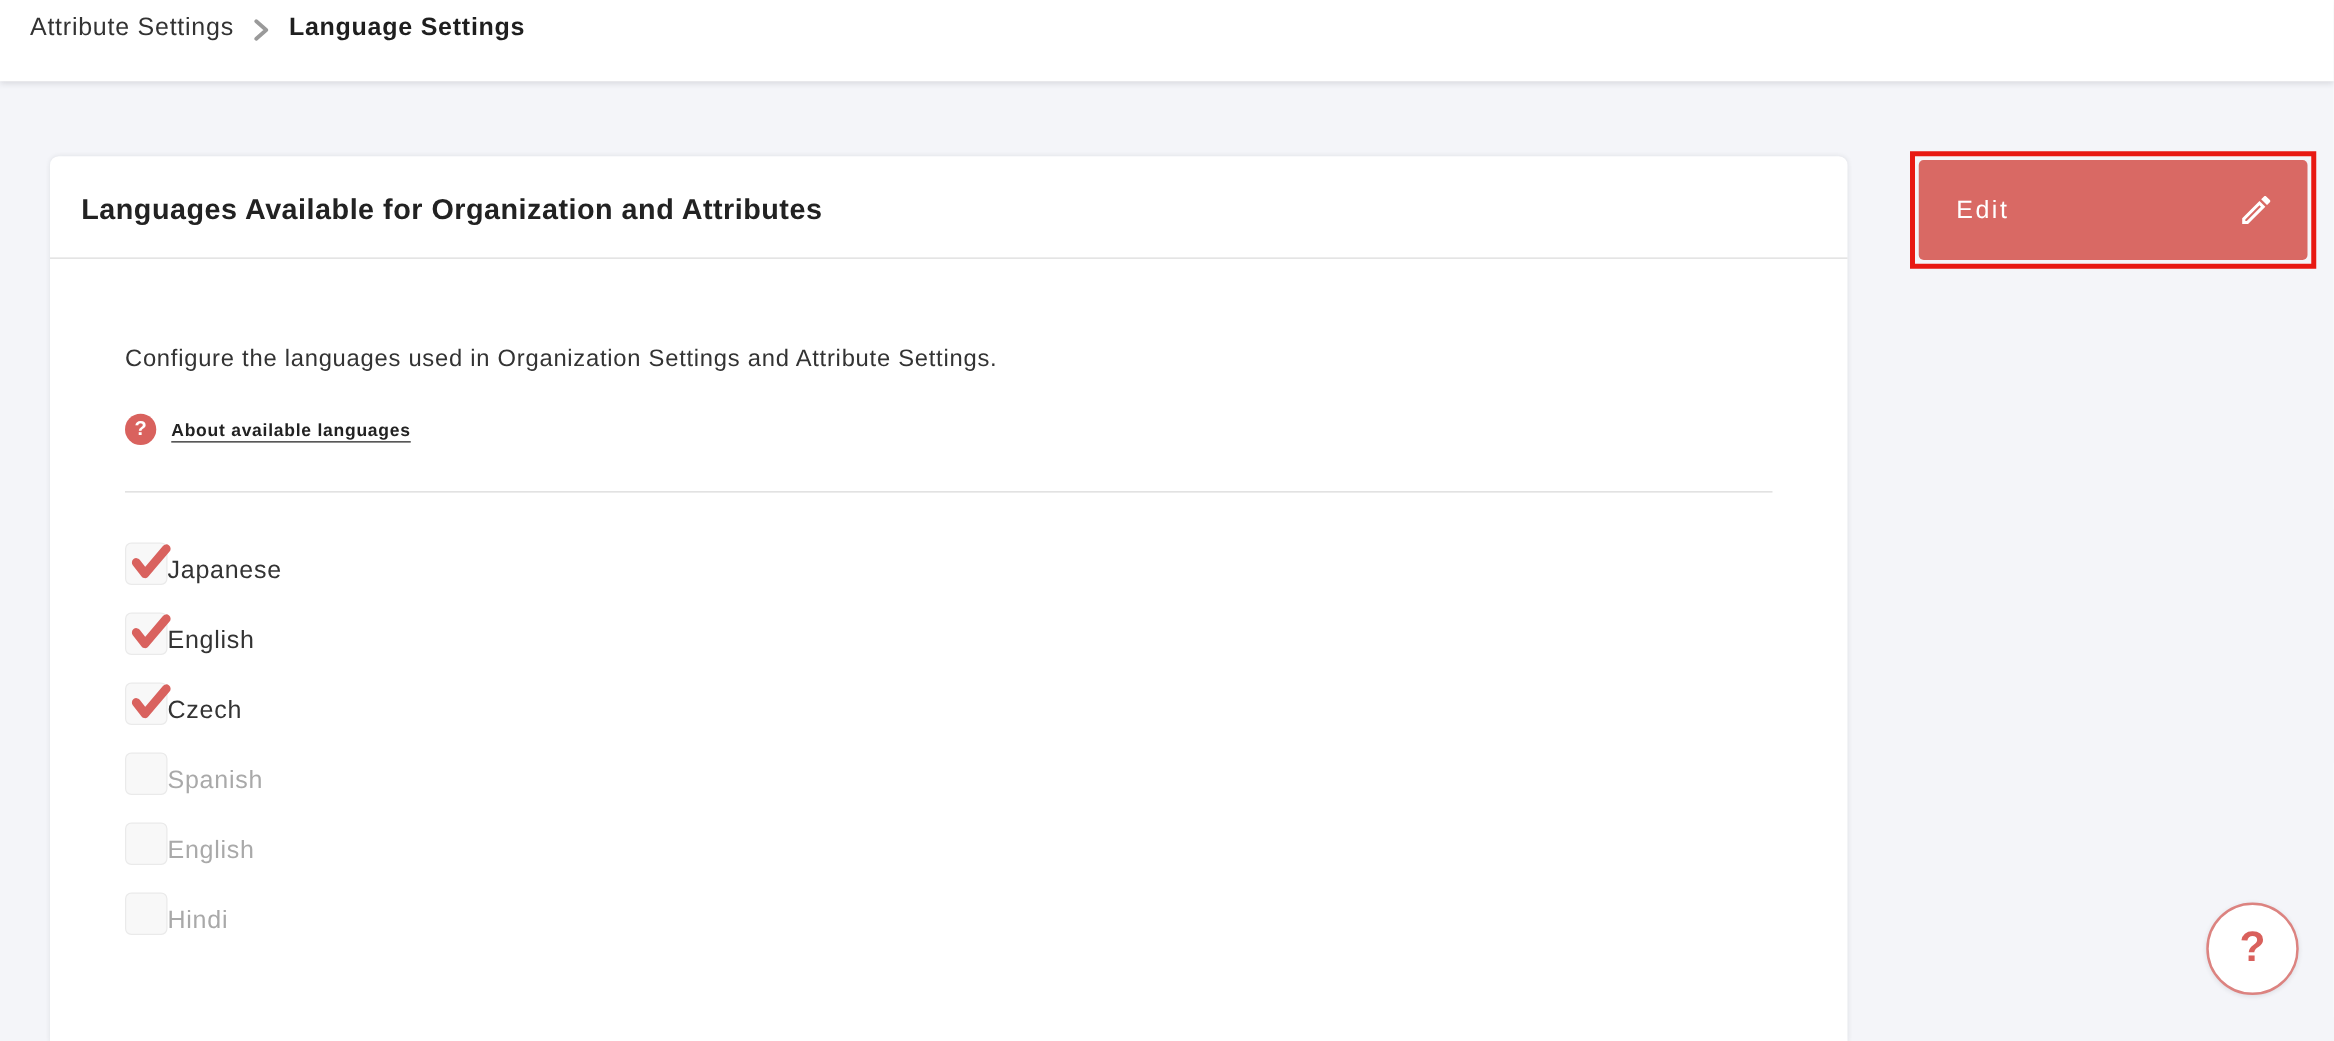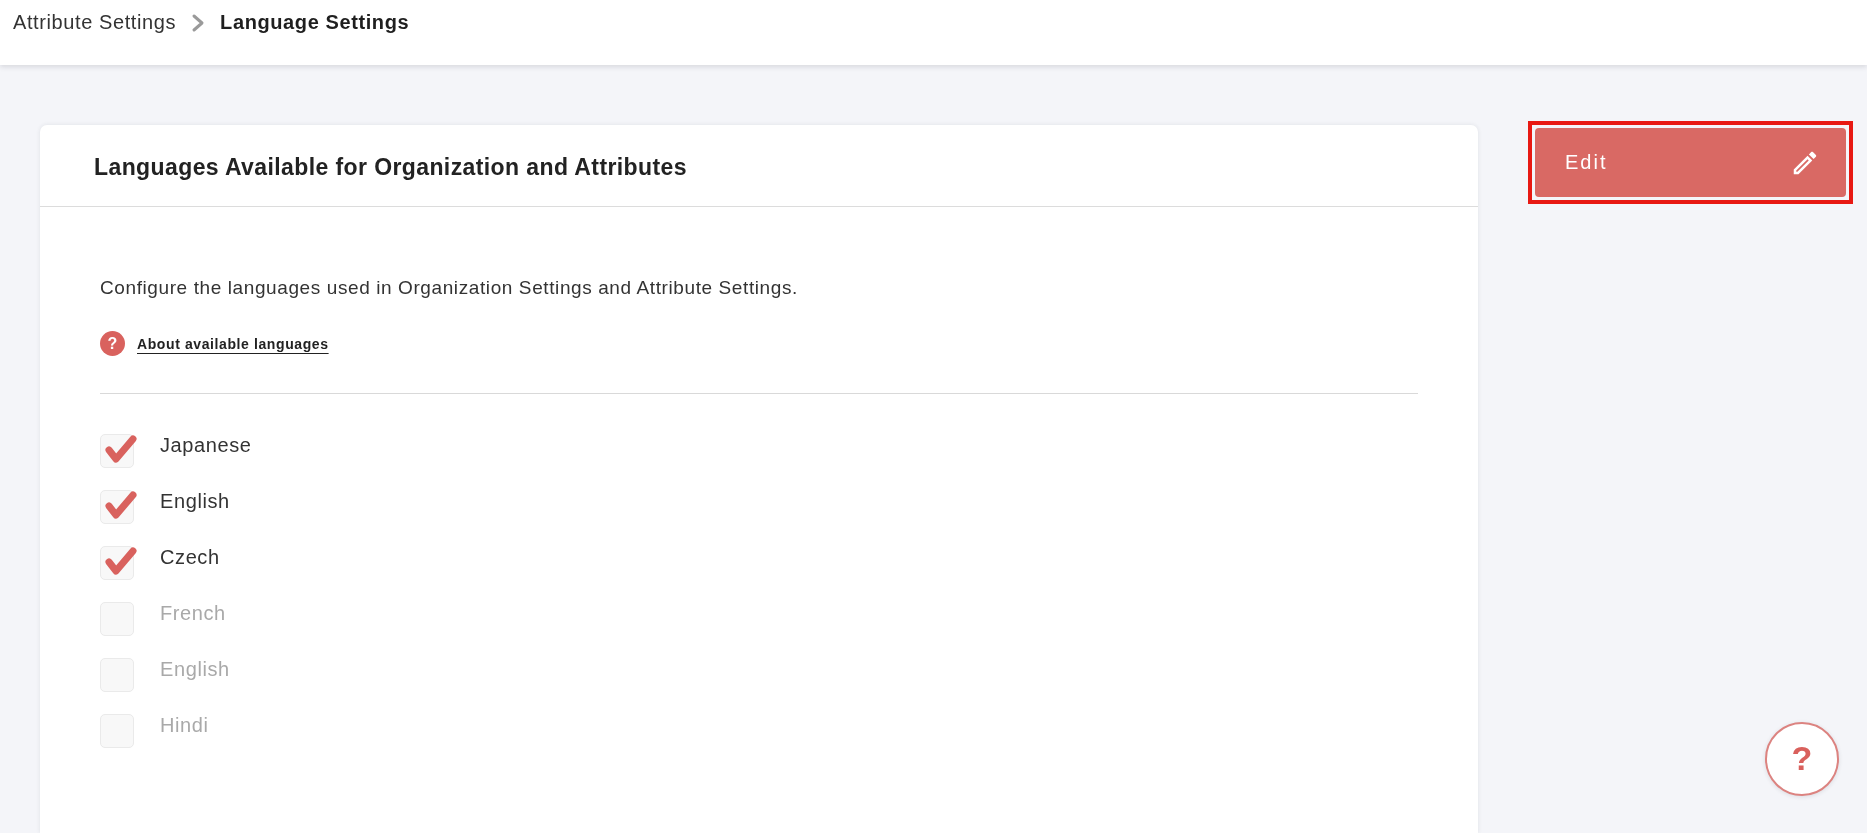--- a/index.html
+++ b/index.html
@@ -13,38 +13,38 @@
   }
 
   
   .topbar {
     position: absolute; left: 0; top: 0; width: 100%; height: 65px;
     background: #ffffff;
     box-shadow: 0 2px 5px rgba(40,45,60,0.14);
     z-index: 5;
   }
   .breadcrumb {
-    display: flex; gap: 14px;
+    display: flex; align-items: center; gap: 14px;
     padding: 11px 0 0 13px;
-    font-size: 20px; letter-spacing: 0.6px;
+    font-size: 20px; letter-spacing: 0.6px; margin-left: 11px;
   }
   .crumb-parent { color: #333; font-weight: 400; cursor: pointer; }
   .crumb-current { color: #1f1f1f; font-weight: 700; }
   .crumb-chevron { display: inline-flex; margin-top: 2px; }
 
   
   .card {
     position: absolute; left: 40px; top: 125px;
     width: 1438px; height: calc(833px - 125px);
     background: #ffffff;
     border-radius: 7px 7px 0 0;
     box-shadow: 0 0 4px rgba(40,45,60,0.10);
   }
   .card-header {
-    padding: 29px 36px 25px 54px;
+    padding: 29px 36px 25px 25px;
     border-bottom: 1px solid #dcdcdc;
   }
   .card-title {
     font-size: 23px; font-weight: 700; color: #222;
     letter-spacing: 0.4px;
   }
   .card-body { padding: 64px 60px 0 60px; }
   .description { font-size: 19px; line-height: 33px; color: #333; letter-spacing: 0.6px; }
 
   .about-row {
@@ -65,21 +65,21 @@
   }
 
   .divider {
     margin-top: 37px;
     border: none; border-top: 1px solid #d9d9d9;
   }
 
   
   .lang-list { margin-top: 40px; }
   .lang-row {
-    display: flex; align-items: flex-start; gap: 26px;
+    display: flex; align-items: flex-end; 
     margin-bottom: 22px; height: 34px; margin-top: 20px;
   }
   .checkbox {
     position: relative;
     width: 34px; height: 34px; flex: 0 0 auto;
     background: #f8f8f8;
     border: 1px solid #eaeaea;
     border-radius: 5px;
     cursor: pointer;
   }
@@ -92,21 +92,21 @@
   .lang-row.unchecked .lang-label { color: #a9a9a9; }
 
   
   .edit-annotation {
     position: absolute; top: 121px; right: 14px;
     border: 4px solid #e81913;
     padding: 3px;
     z-index: 6;
   }
   .edit-button {
-    width: 311px; height: 69px;
+    width: 311px; height: 80px;
     background: #d96964;
     border: none; border-radius: 4px;
     display: flex; align-items: center; justify-content: space-between;
     padding: 0 26px 0 30px;
     cursor: pointer;
   }
   .edit-label { color: #ffffff; font-size: 20px; letter-spacing: 2px; }
   .edit-pencil { display: inline-flex; }
 
   
@@ -174,21 +174,21 @@
       <svg class="checkmark-svg" width="38" height="36" viewBox="0 0 38 36">
         <polyline points="7,19 14,28 31,8" fill="none" stroke="#d9625e" stroke-width="7" stroke-linecap="round" stroke-linejoin="round"></polyline>
       </svg>
     </span>
     <span class="lang-label">Czech</span>
   </div>
         <div class="lang-row unchecked">
     <span class="checkbox">
       
     </span>
-    <span class="lang-label">French</span>
+    <span class="lang-label">Spanish</span>
   </div>
         <div class="lang-row unchecked">
     <span class="checkbox">
       
     </span>
     <span class="lang-label">English</span>
   </div>
         <div class="lang-row unchecked">
     <span class="checkbox">
       

